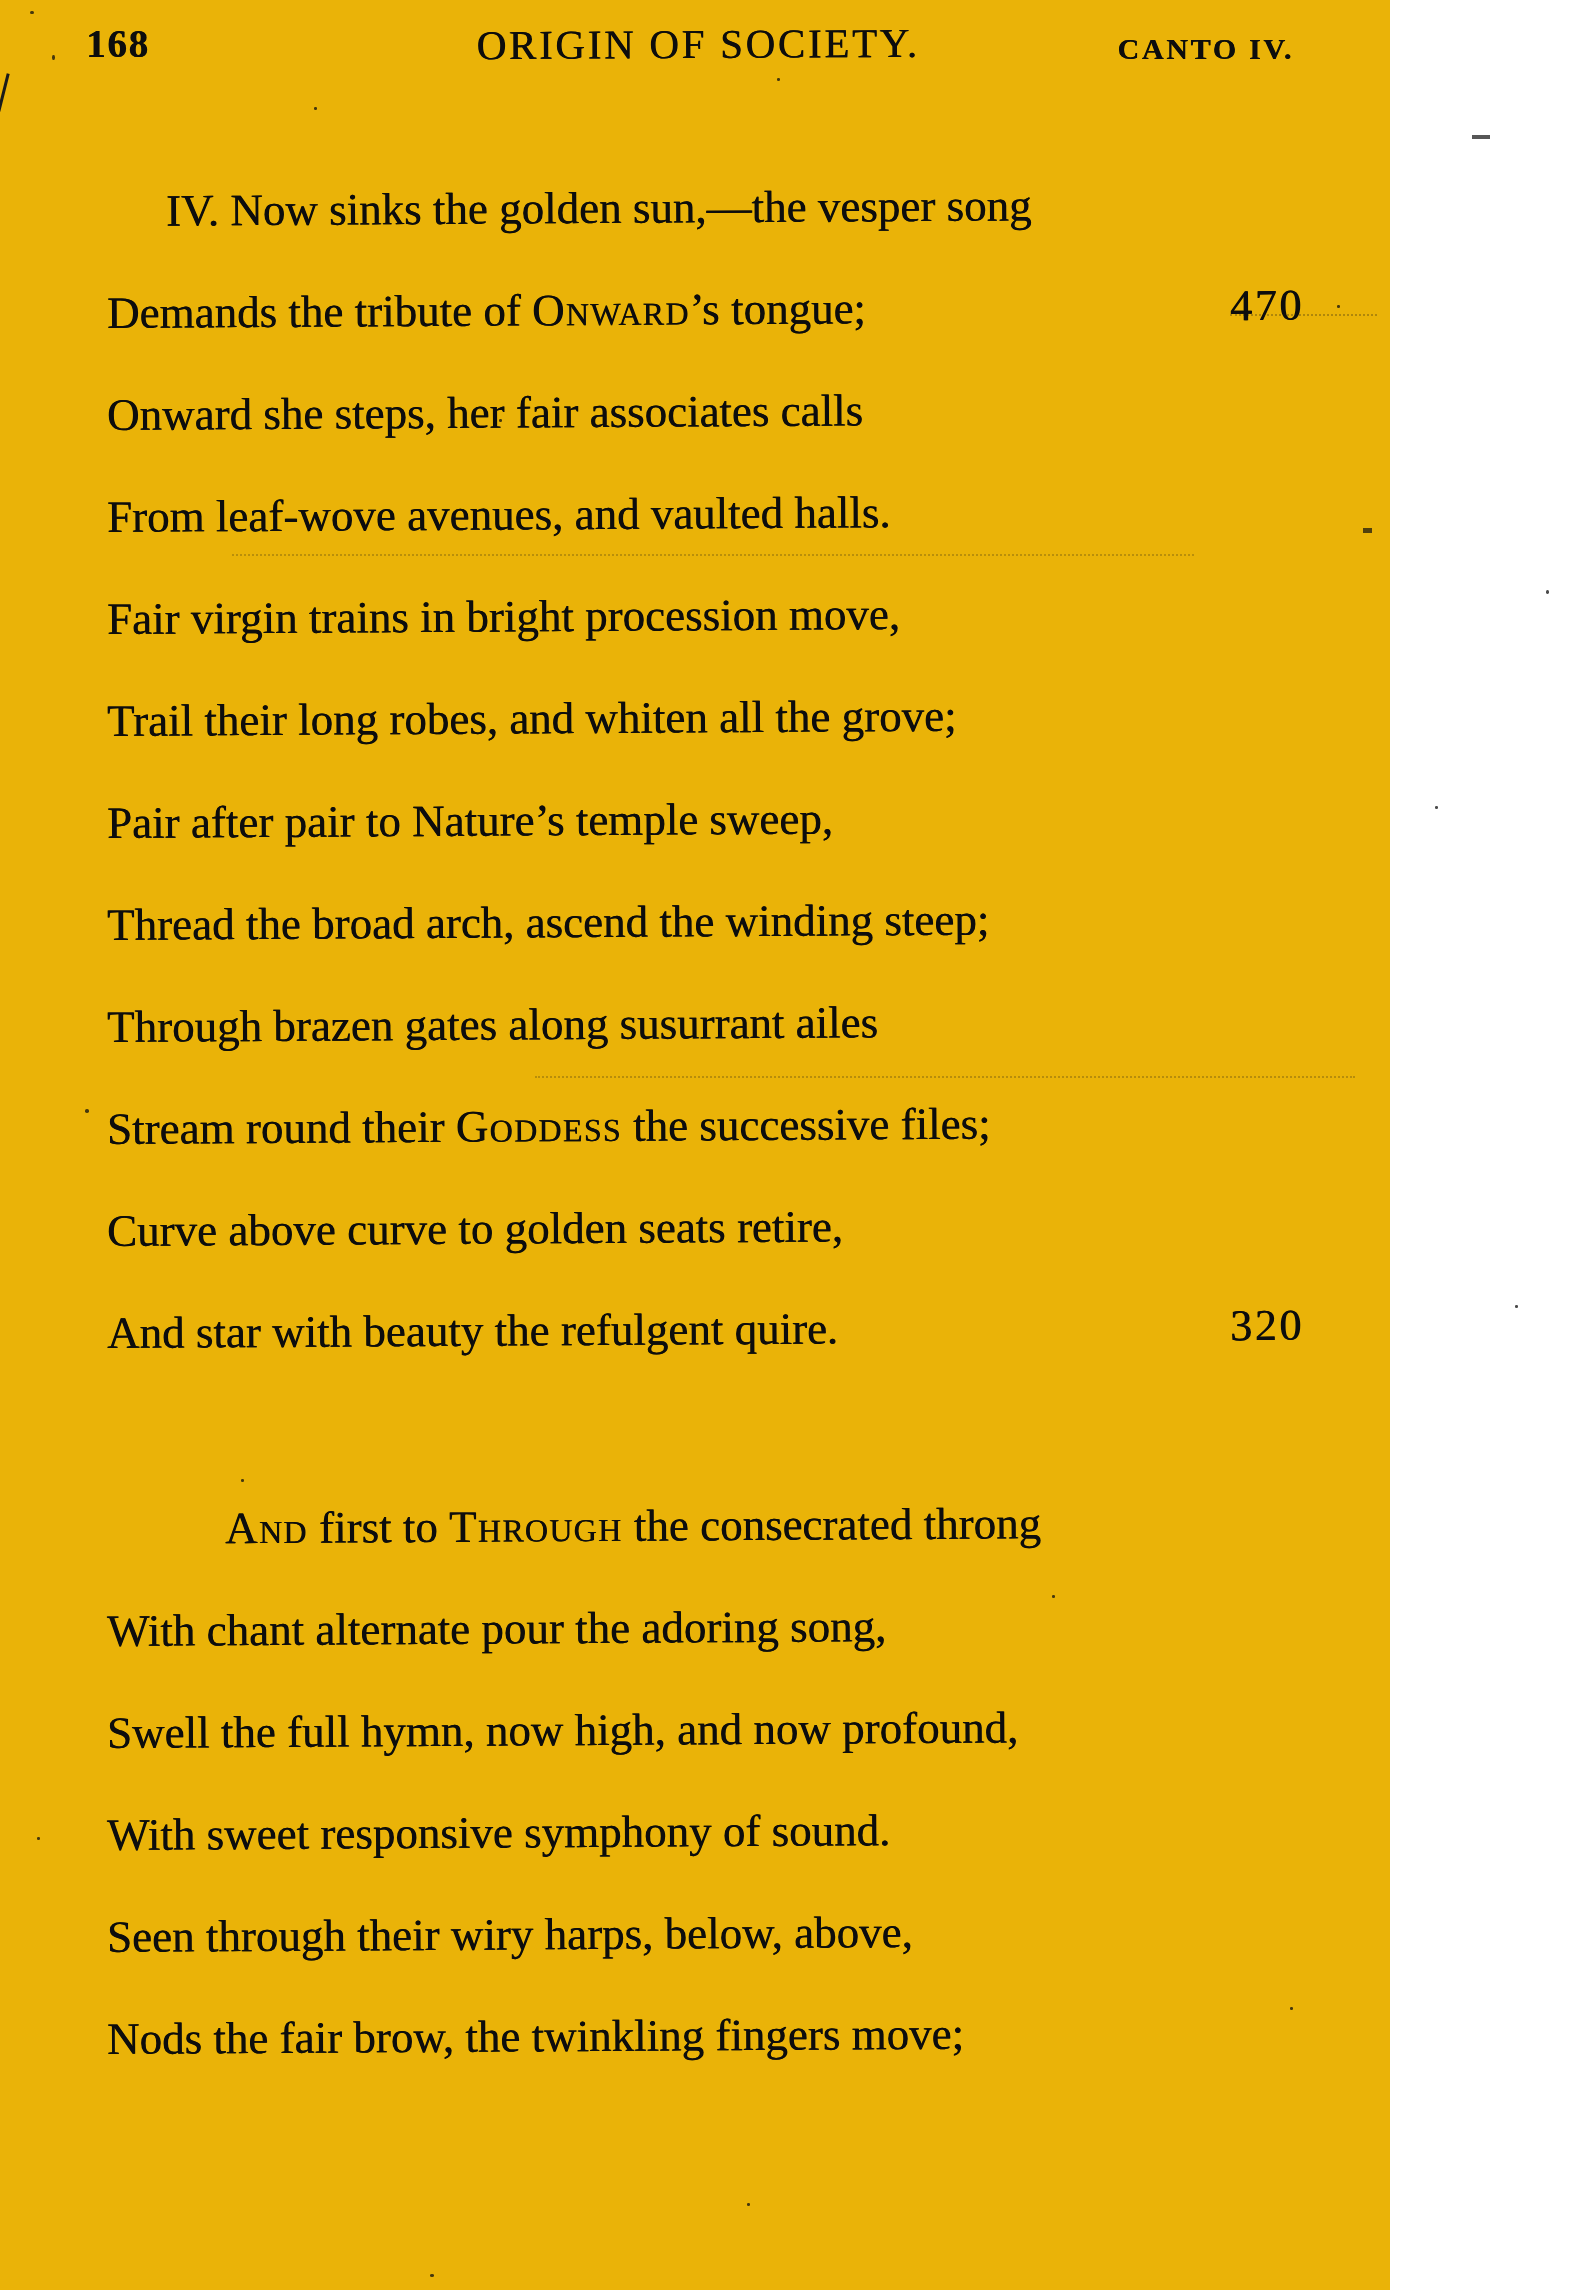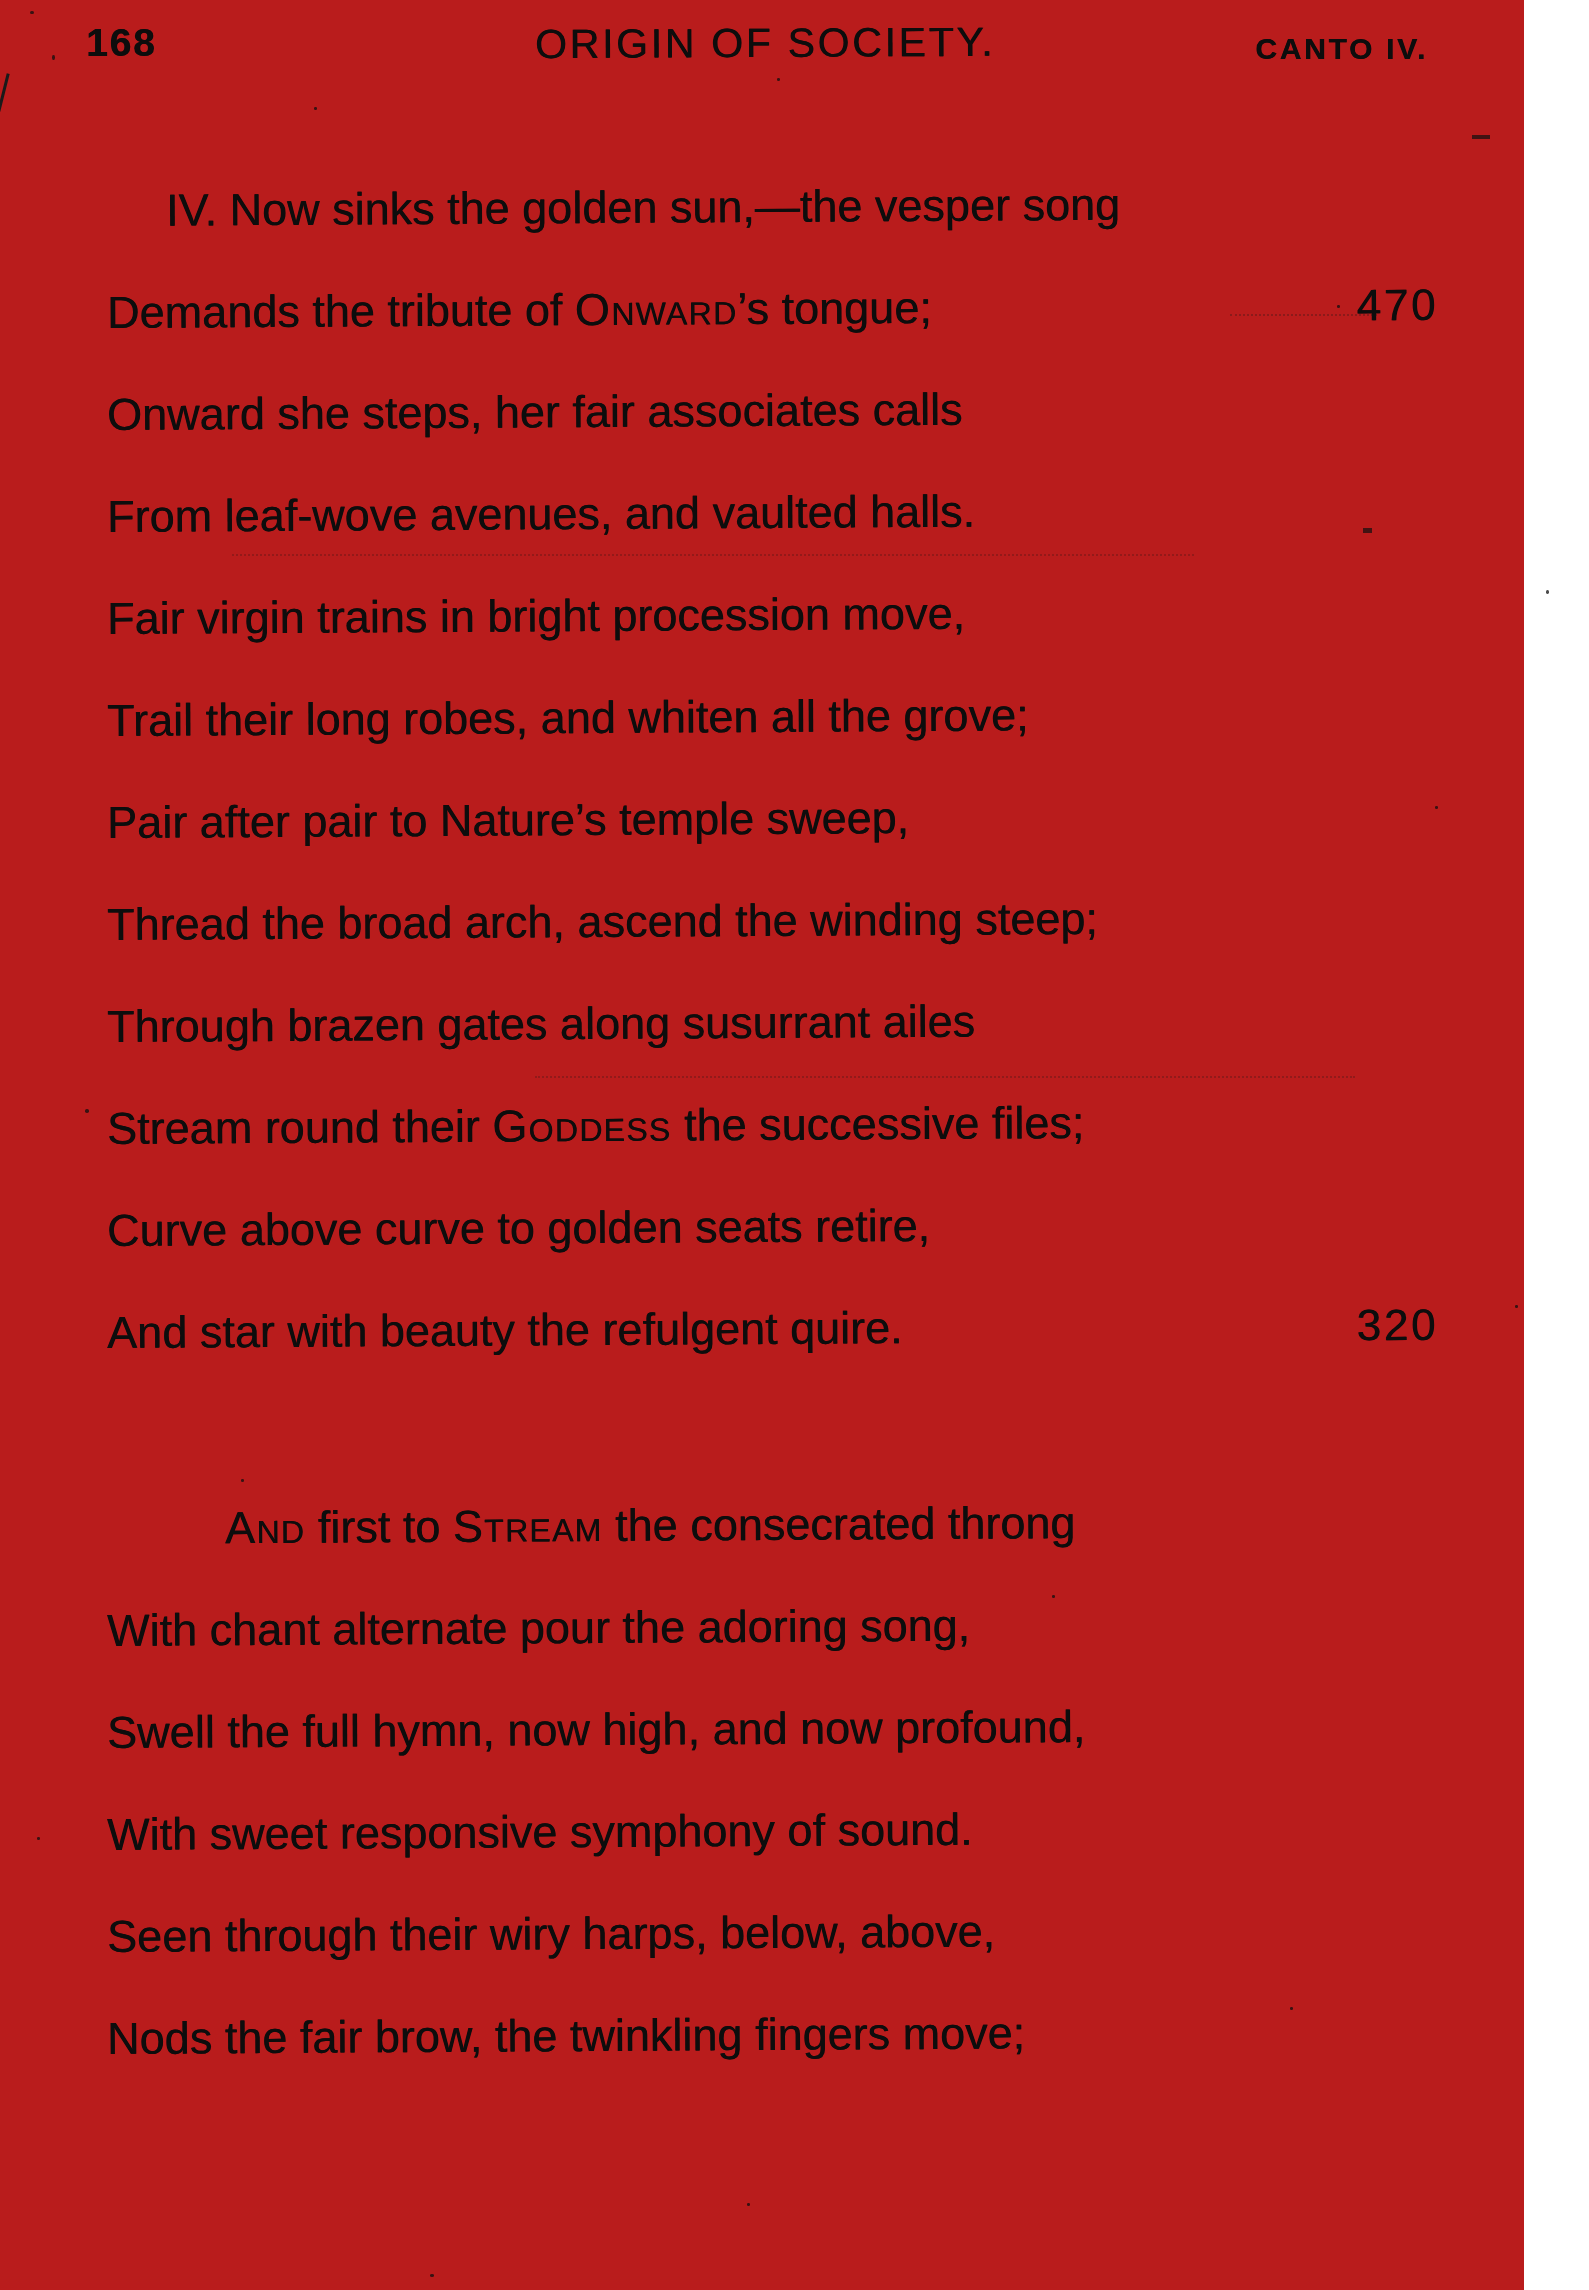--- a/index.html
+++ b/index.html
@@ -5,25 +5,25 @@
   html, body {
     margin: 0;
     padding: 0;
     background: #ffffff;
     width: 1590px;
     height: 2290px;
     overflow: hidden;
   }
   .page {
     position: relative;
-    width: 1524px;
+    width: 1390px;
     height: 2290px;
-    background: #b91c1c;
+    background: #eab308;
     color: #0d0d0d;
-    font-family: Liberation Sans, sans-serif;
+    font-family: Liberation Serif, serif;
   }
   
   .header {
     position: absolute;
     top: 19.6px;
     left: 86px;
     right: 80px;
     height: 53px;
   }
   .page-number {
@@ -133,21 +133,21 @@
         <div class="line"><span>Fair virgin trains in bright procession move,</span></div>
         <div class="line"><span>Trail their long robes, and whiten all the grove;</span></div>
         <div class="line"><span>Pair after pair to Nature’s temple sweep,</span></div>
         <div class="line"><span>Thread the broad arch, ascend the winding steep;</span></div>
         <div class="line"><span>Through brazen gates along susurrant ailes</span></div>
         <div class="line"><span>Stream round their </span><span class="sc">Goddess</span><span> the successive files;</span></div>
         <div class="line"><span>Curve above curve to golden seats retire,</span></div>
         <div class="line"><span>And star with beauty the refulgent quire.</span><span class="line-num">320</span></div>
       </div>
       <div class="stanza">
-        <div class="line indent"><span class="sc">And</span><span> first to </span><span class="sc">Stream</span><span> the consecrated throng</span></div>
+        <div class="line indent"><span class="sc">And</span><span> first to </span><span class="sc">Through</span><span> the consecrated throng</span></div>
         <div class="line"><span>With chant alternate pour the adoring song,</span></div>
         <div class="line"><span>Swell the full hymn, now high, and now profound,</span></div>
         <div class="line"><span>With sweet responsive symphony of sound.</span></div>
         <div class="line"><span>Seen through their wiry harps, below, above,</span></div>
         <div class="line"><span>Nods the fair brow, the twinkling fingers move;</span></div>
       </div>
     </div>
 
   <div class="slash-mark"></div>
   <div class="smudge smudge-1"></div>

